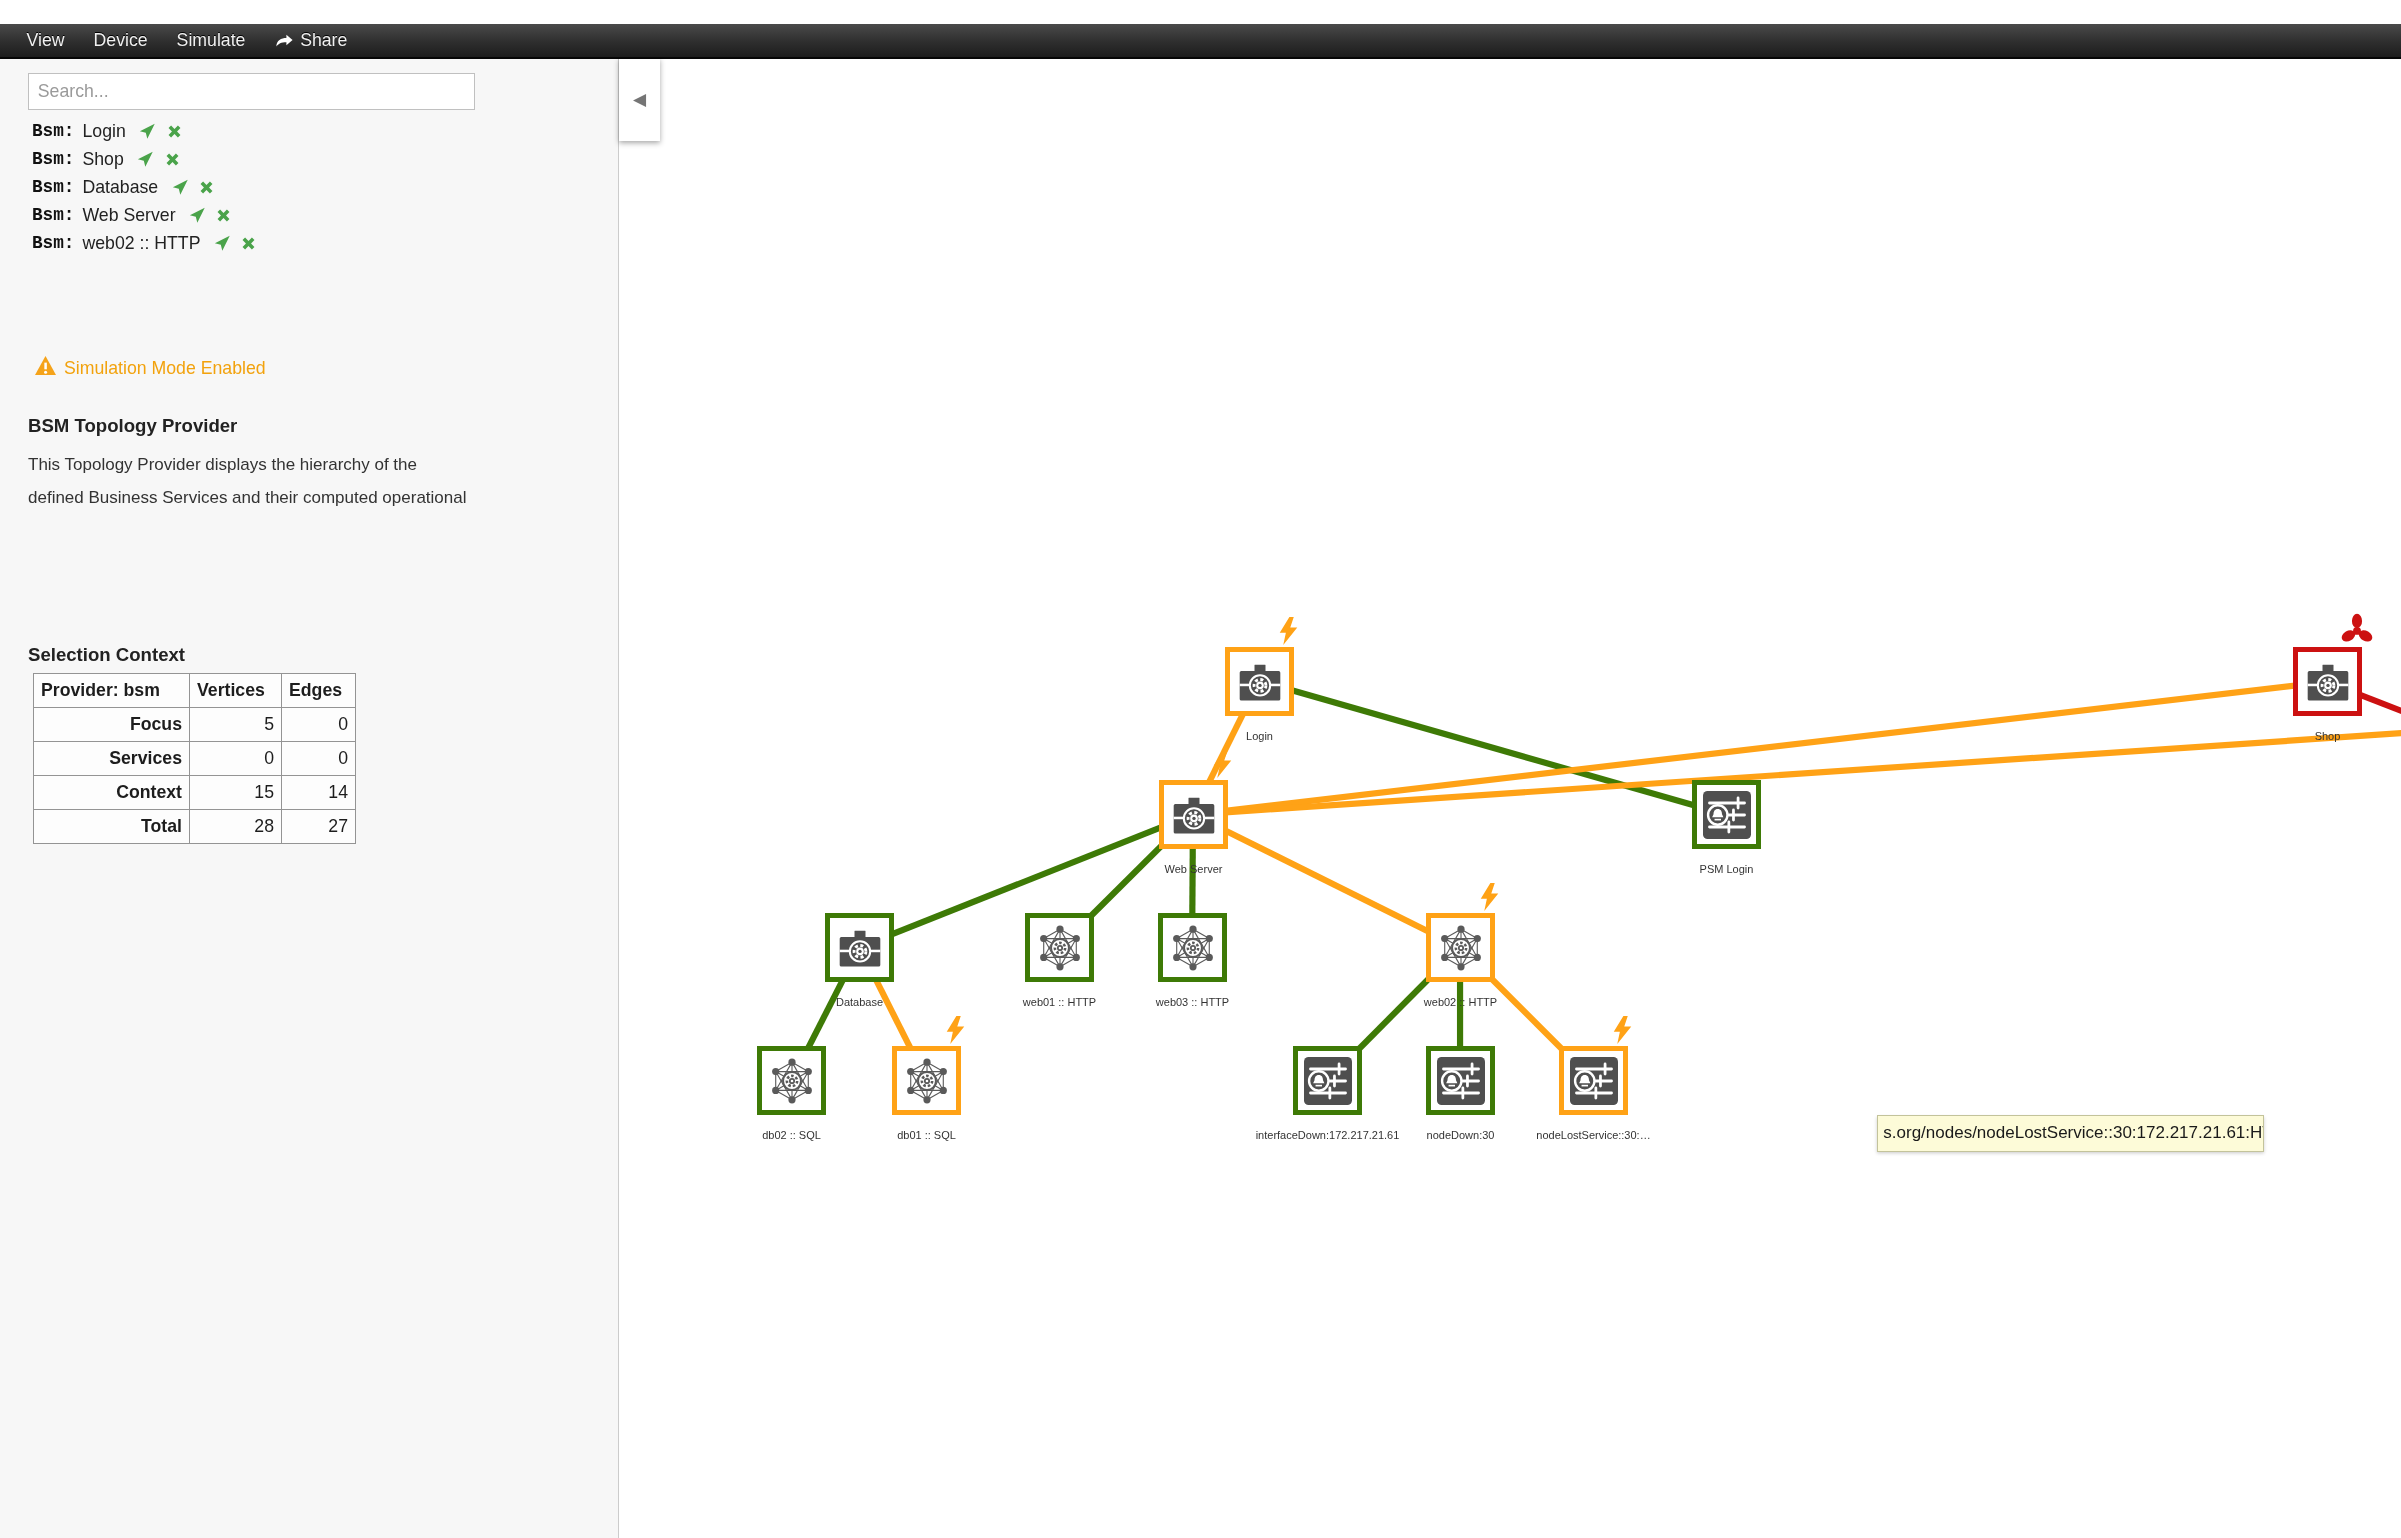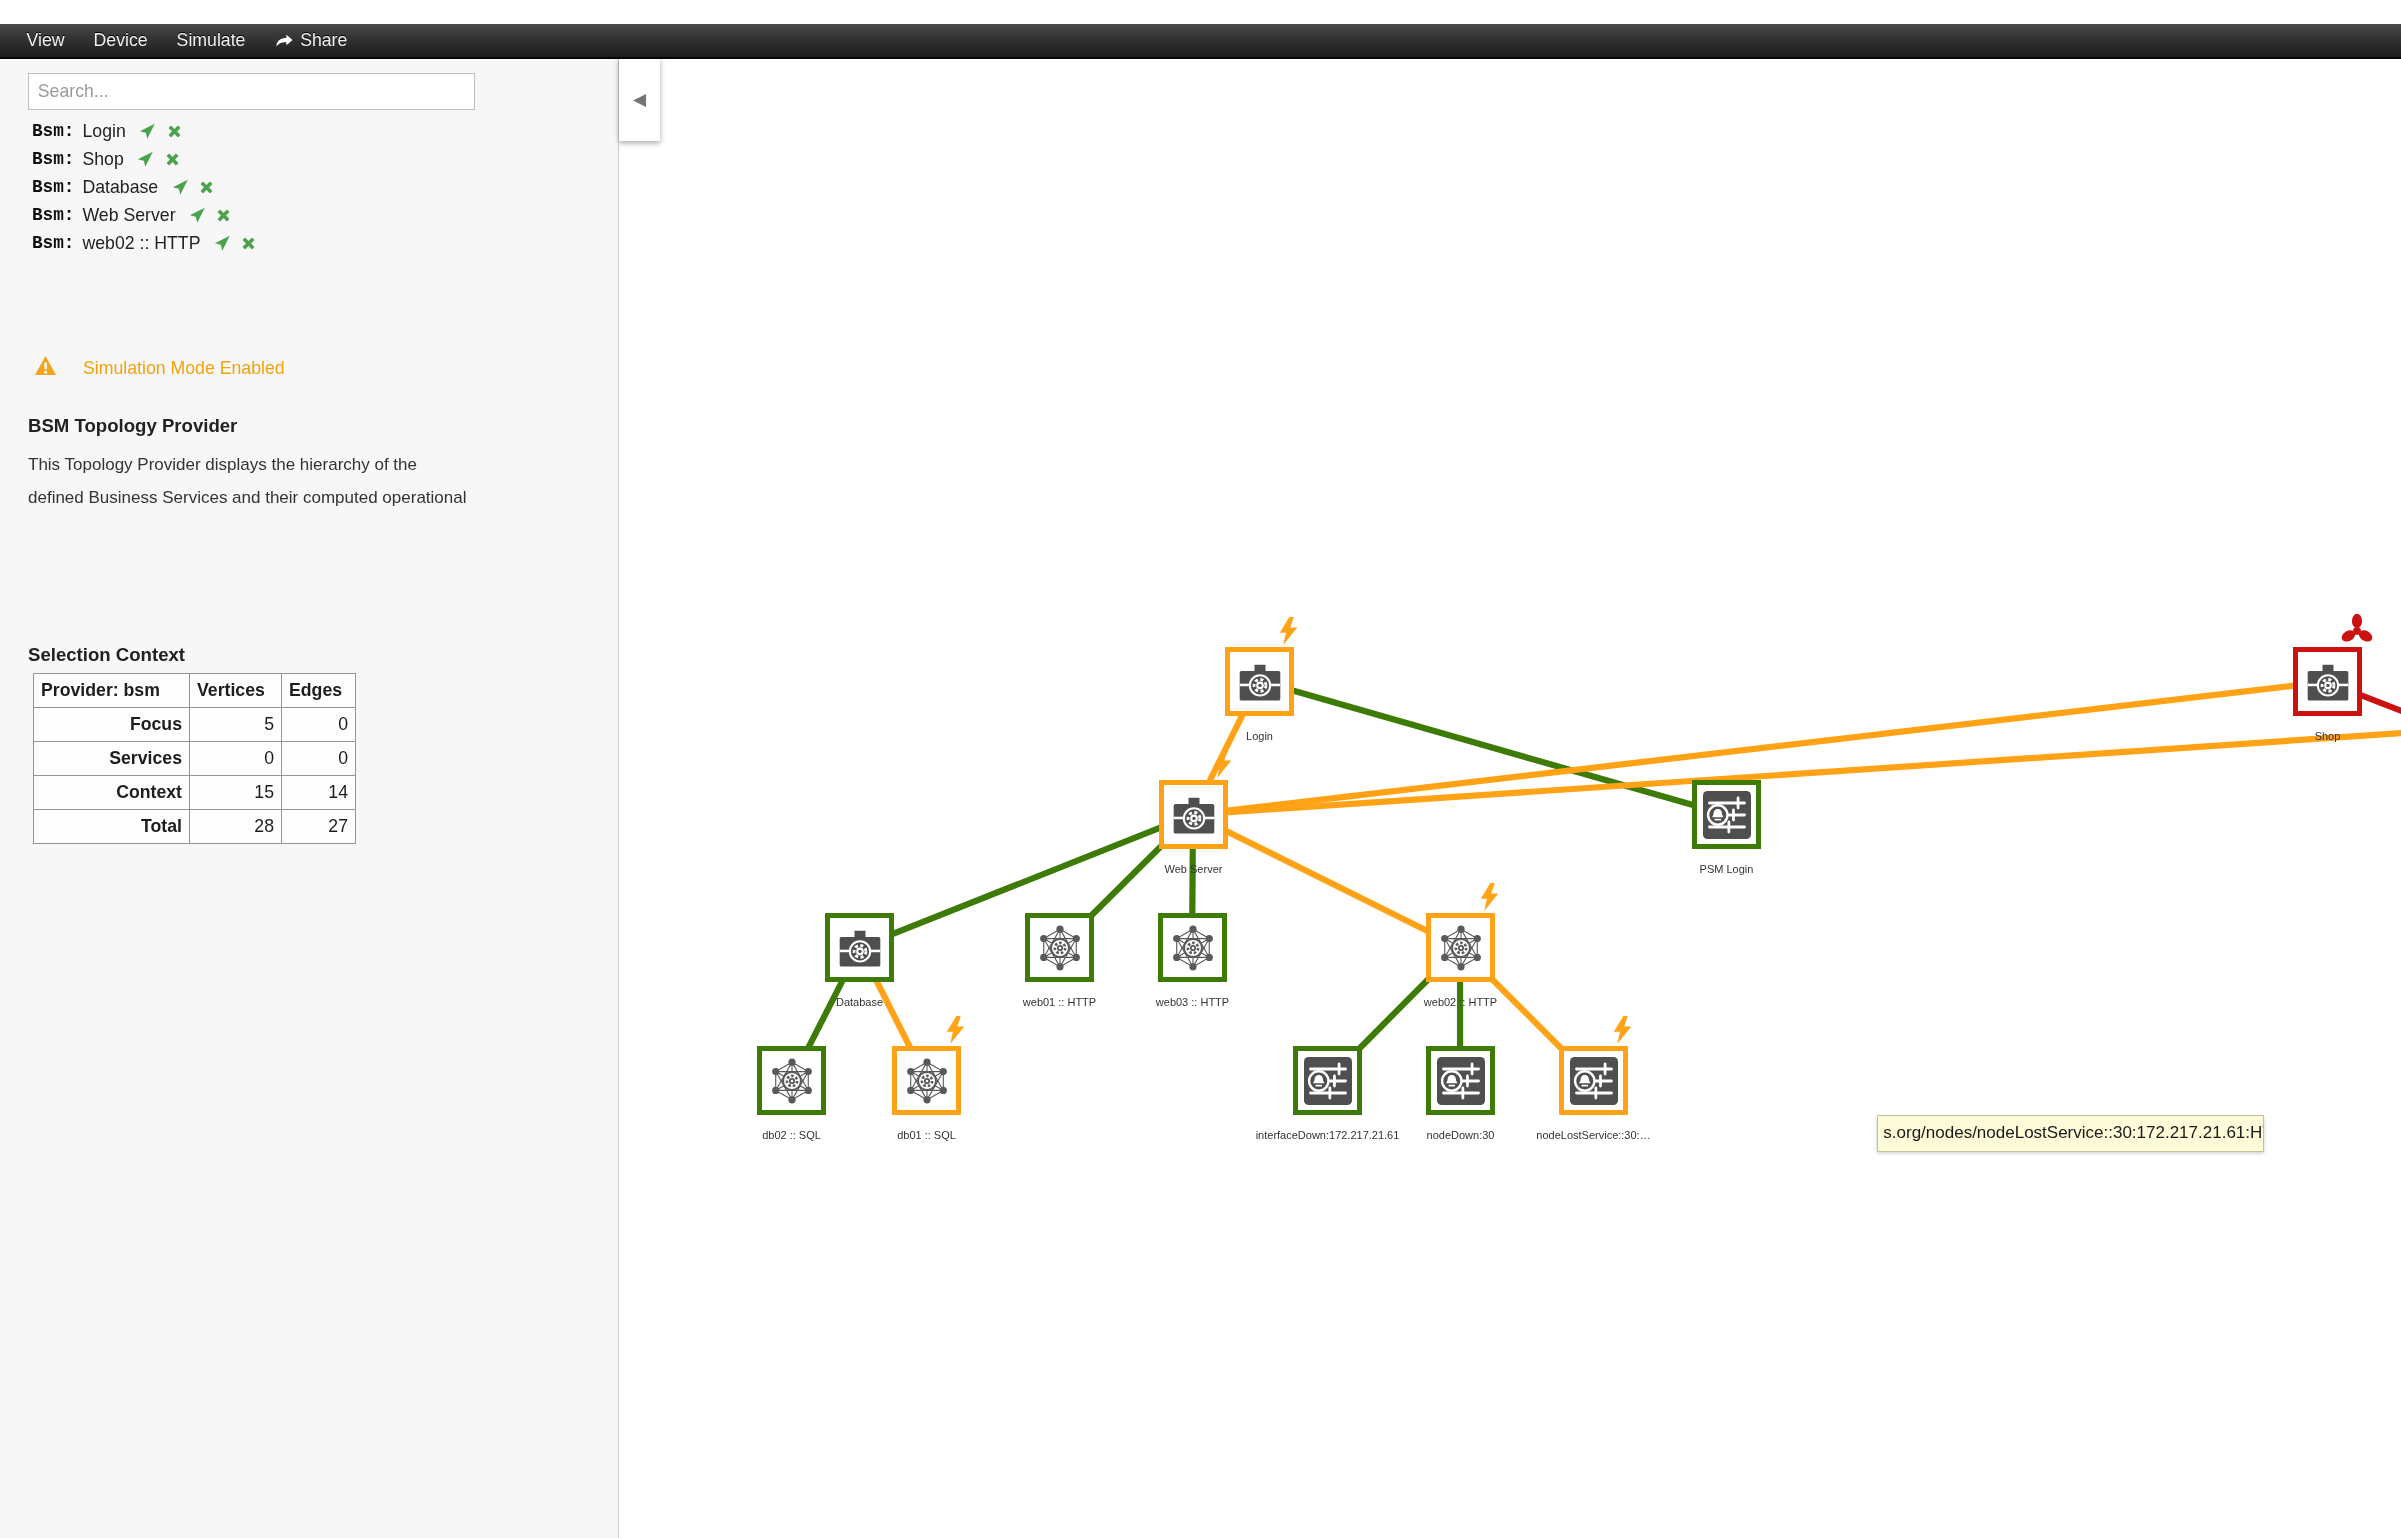--- a/index.html
+++ b/index.html
@@ -16,21 +16,21 @@
   #sidebar{position:absolute;left:0;top:37px;width:619px;height:1501px;z-index:20;
     background:#f7f7f7;border-right:1.8px solid #cccccc;box-sizing:border-box;color:#2e2e2e;}
   #search-input{position:absolute;left:28px;top:36px;width:447px;height:37px;box-sizing:border-box;
     border:0.9px solid #c0c0c0;background:#fff;font-size:17.7px;padding:0 8.8px;color:#333;outline:none;font-family:"Liberation Sans",sans-serif;}
   #search-input::placeholder{color:#9a9a9a;}
   #focus-list{position:absolute;left:32px;top:80px;}
   .focus-row{height:28px;display:flex;align-items:center;font-size:17.7px;white-space:nowrap;}
   .focus-row .b{font-weight:bold;color:#111;margin-right:8px;font-family:Liberation Mono, monospace;}
   .focus-row .n{color:#222;margin-right:12.4px;}
   .focus-row svg{margin-right:8.8px;}
-  #sim-warning{position:absolute;left:34px;top:318px;display:flex;align-items:center;gap:26px;
+  #sim-warning{position:absolute;left:34px;top:318px;display:flex;align-items:center;gap:7px;
     color:#f2a20d;font-size:17.7px;}
   #provider-block{position:absolute;left:28px;top:378px;width:566px;}
   #provider-title{font-weight:bold;font-size:18.6px;color:#222;}
   #provider-desc{margin-top:10.6px;font-size:17px;line-height:33px;color:#333;}
   #selctx-title{position:absolute;left:28px;top:607px;font-weight:bold;font-size:18.6px;color:#222;}
   #selctx-table{position:absolute;left:33px;top:636px;border-collapse:collapse;
     border:1.8px solid #6f6f6f;background:#fdfdfd;font-size:17.7px;color:#1d1d1d;}
   #selctx-table th,#selctx-table td{border:0.9px solid #949494;height:34px;padding:0 7px;box-sizing:border-box;}
   #selctx-table th{font-weight:bold;text-align:left;}
   #selctx-table th.c1{width:156px;} #selctx-table th.c2{width:92px;} #selctx-table th.c3{width:74px;}

